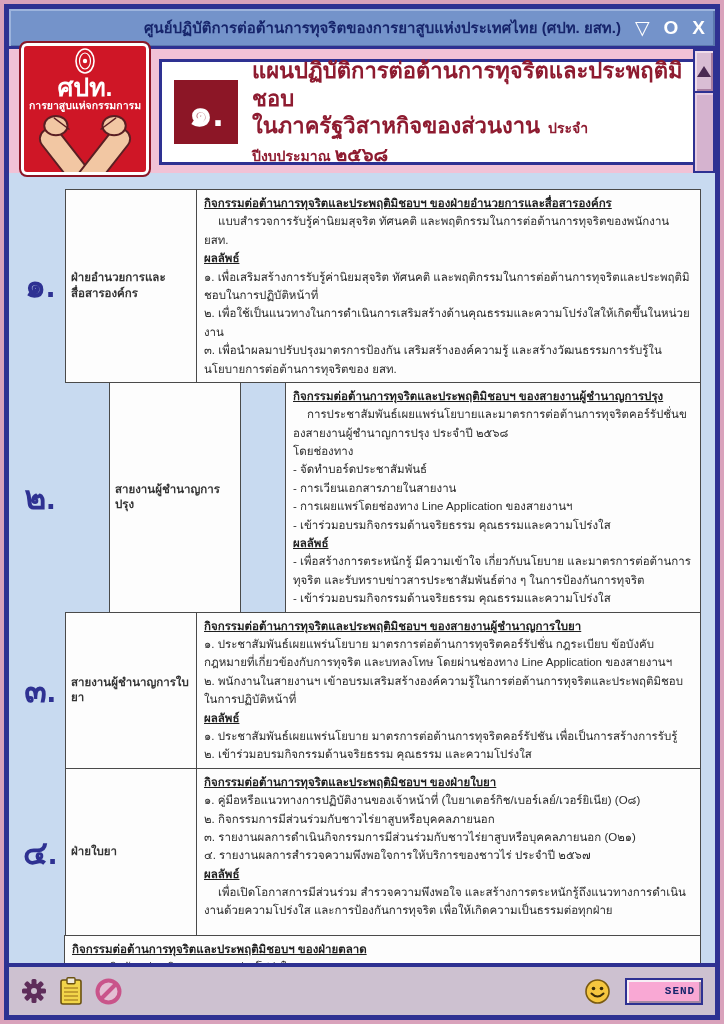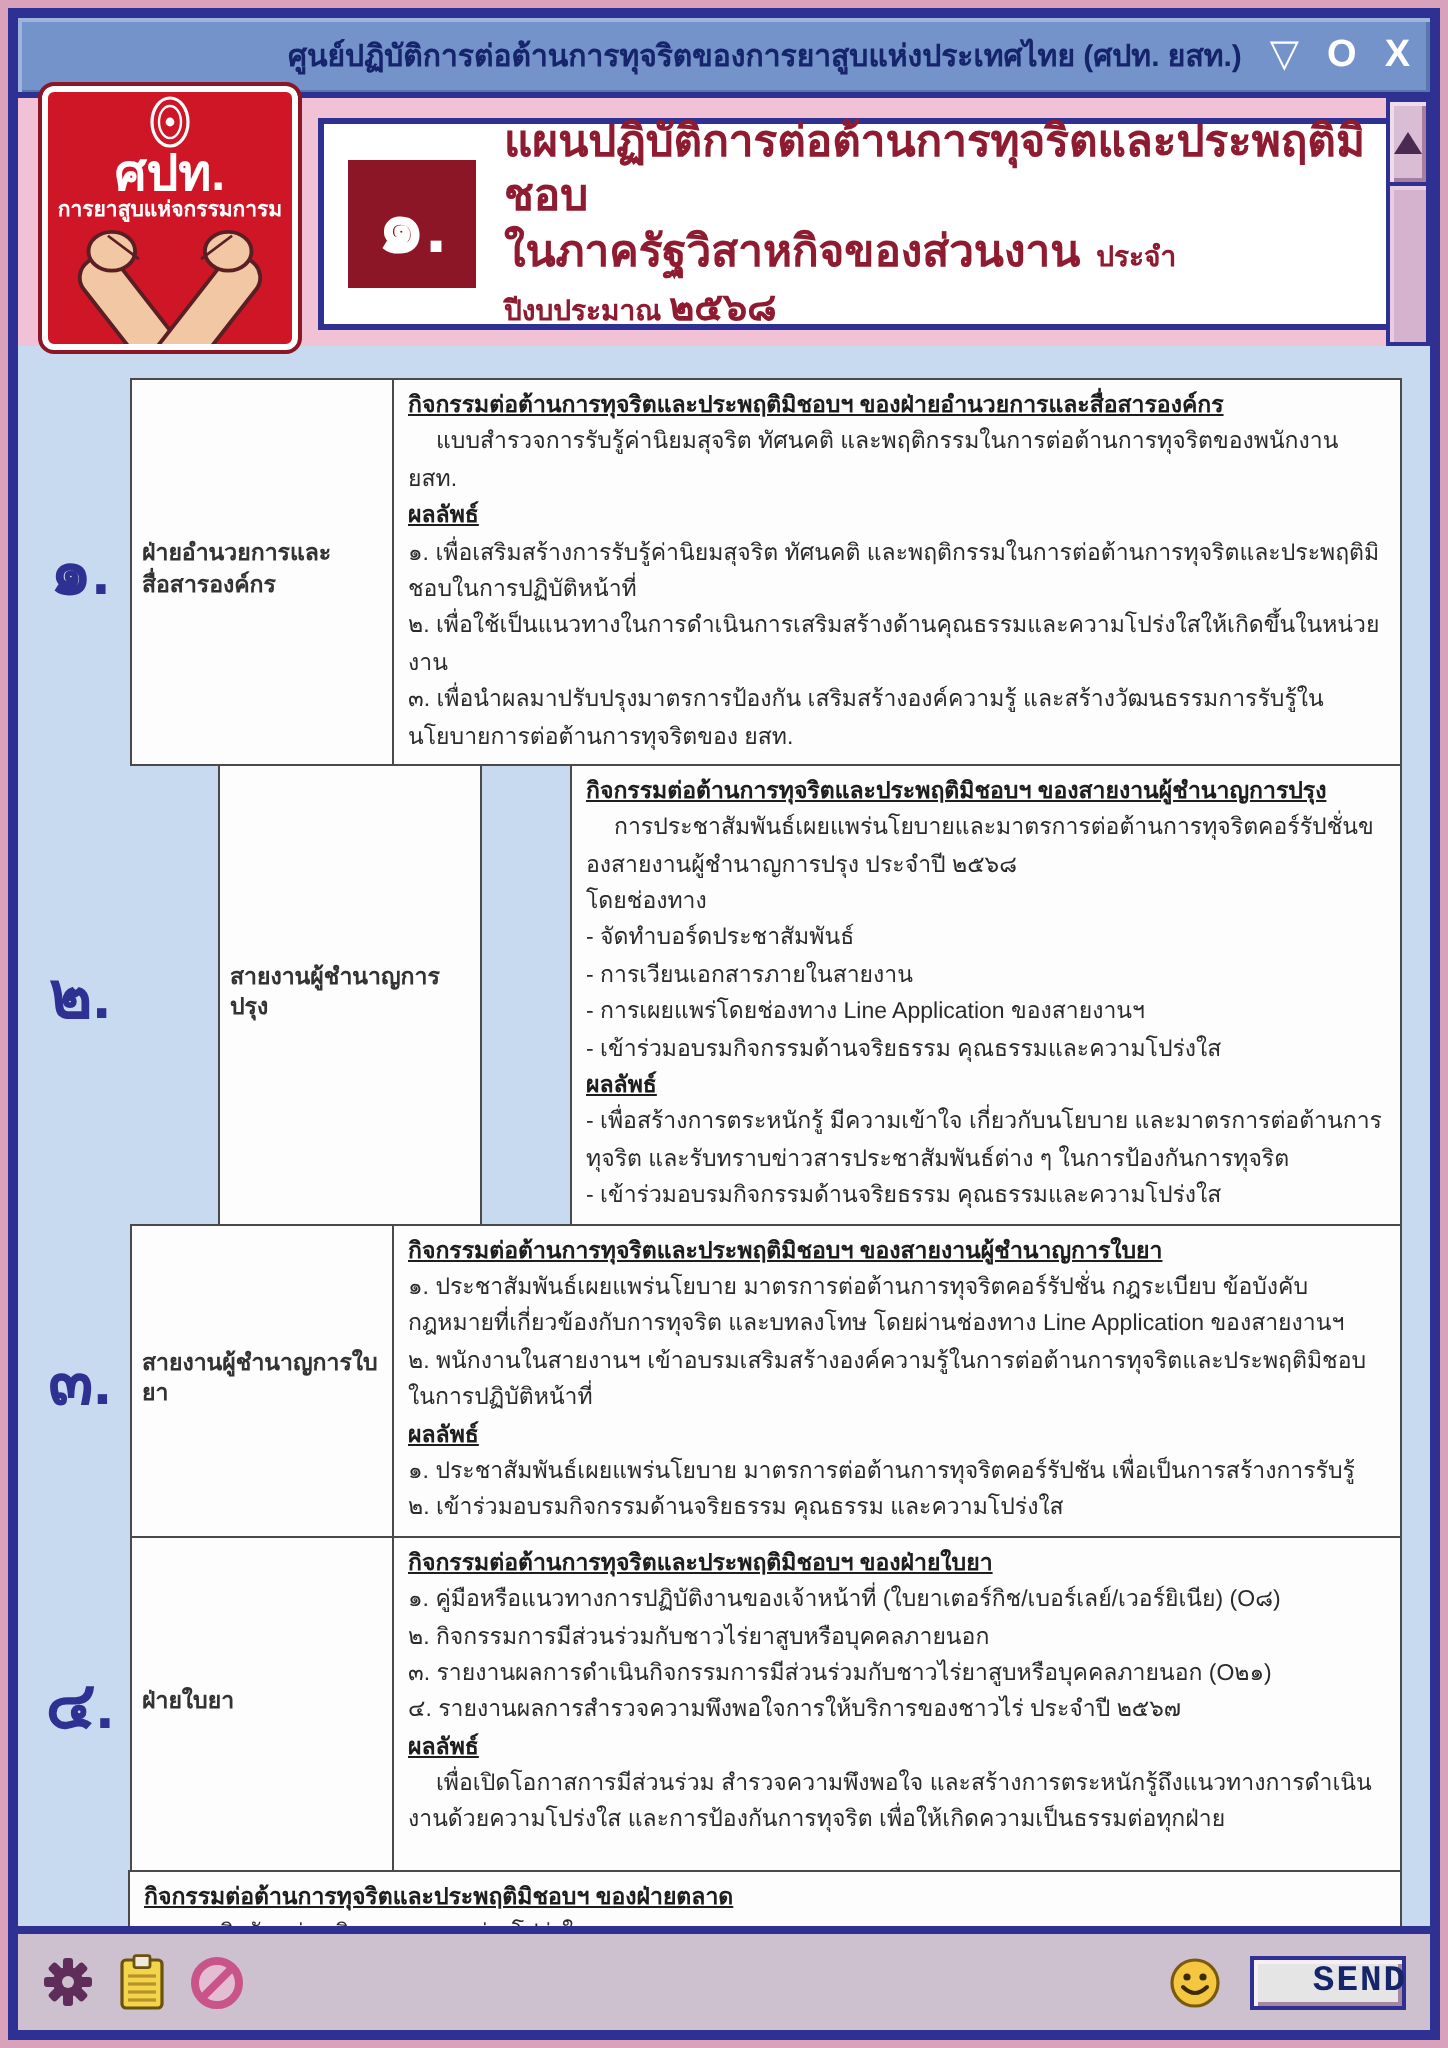--- a/index.html
+++ b/index.html
@@ -69,23 +69,23 @@
   .trow:nth-child(2) .dept, .trow:nth-child(2) .desc { min-height:208px;margin-left:44px; }
   .trow:nth-child(3) .dept, .trow:nth-child(3) .desc { min-height:132px; }
   .trow:nth-child(4) .dept, .trow:nth-child(4) .desc { min-height:168px; }
   .trow:nth-child(5) .dept, .trow:nth-child(5) .desc { min-height:124px; }
 
   
   .toolbar { flex:0 0 auto; height:52px; background:#cdc1d0; border-top:4px solid #2e3192;
              display:flex; align-items:center; padding:0 12px; gap:12px; }
   .tb-left { display:flex; align-items:center; gap:12px; flex:1; }
   .tb-right { display:flex; align-items:center; gap:14px; }
-  .sendbtn { width:78px; height:27px; background:#e5e5e5; border:2px solid #2e3192;
+  .sendbtn { width:78px; height:27px; background:#f9a8d4; border:2px solid #2e3192;
              box-shadow:inset 2px 2px 0 #f7eef6, inset -2px -2px 0 #a488a2;
-             color:#16246b; font-weight:bold; font-size:18px; letter-spacing:1px;
+             color:#16246b; font-weight:bold; font-size:11px; letter-spacing:1px;
              font-family:"Liberation Mono","DejaVu Sans Mono",monospace;
              display:flex; align-items:center; justify-content:center; cursor:pointer;padding-left:32px; }
   .icon { display:inline-flex; }
 </style>
 </head>
 <body>
 
 <div class="frame">
   <div class="inner">
 

